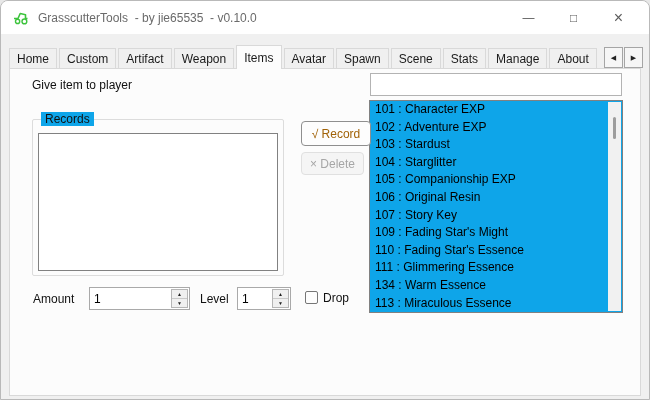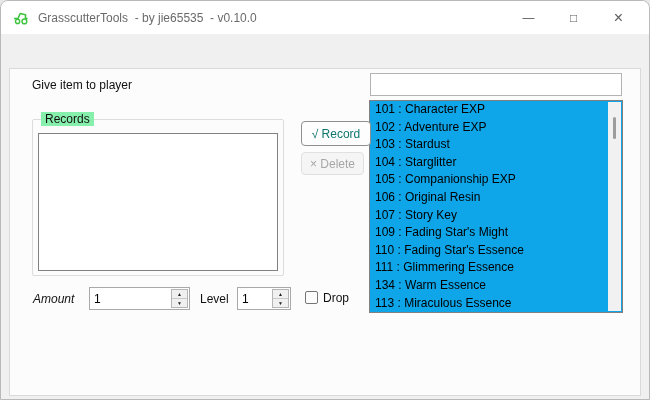--- a/index.html
+++ b/index.html
@@ -76,37 +76,37 @@
   .vscroll{
     position:absolute;top:1px;right:1px;bottom:1px;width:13px;background:#f1f1f1;
   }
   .vthumb{position:absolute;top:15px;left:5px;width:3px;height:22px;background:#9d9d9d;border-radius:2px;}
   
   .groupbox{
     position:absolute;box-sizing:border-box;border:1px solid #dcdcdc;border-radius:2px;
   }
   .gb-label{position:absolute;top:-8px;left:8px;padding:0 4px;color:#111;}
   .records-group{left:22px;top:50px;width:252px;height:157px;}
-  .records-group .gb-label{background:#86efac;text-align:center;}
+  .records-group .gb-label{background:#0ea5e9;text-align:center;}
   .records-list{
     position:absolute;left:5px;top:13px;width:240px;height:138px;
     box-sizing:border-box;background:#fff;border:1px solid #818181;
   }
   
   .btn{
     position:absolute;box-sizing:border-box;border:1px solid #8f8f8f;border-radius:4px;
     background:#fdfdfd;display:flex;align-items:center;justify-content:center;
-    font-size:12px;color:#0f766e;cursor:default;
+    font-size:12px;color:#a16207;cursor:default;
   }
   .btn.disabled{border-color:#e0e0e0;background:#f5f5f5;color:#a6a6a6;}
   .record-btn{left:291px;top:52px;width:70px;height:25px;}
   .delete-btn{left:291px;top:83px;width:63px;height:23px;}
   
   .field-label{position:absolute;color:#111;}
-  .amount-label{left:23px;top:223px;font-style:italic;}
+  .amount-label{left:23px;top:223px;}
   .level-label{left:190px;top:223px;}
   .spinner{
     position:absolute;box-sizing:border-box;height:23px;background:#fff;
     border:1px solid #a9a9a9;
   }
   .spinner.amount{left:79px;top:218px;width:101px;}
   .spinner.level{left:227px;top:218px;width:54px;}
   .spin-input{
     position:absolute;left:4px;top:2px;bottom:2px;width:calc(100% - 28px);
     border:none;outline:none;background:transparent;padding:0;
@@ -150,20 +150,37 @@
       <circle cx="11.4" cy="11.4" r="2.4" fill="none" stroke="#3ec43e" stroke-width="1.4"></circle>
     </svg>
     <span class="title-text">GrasscutterTools  - by jie65535  - v0.10.0</span>
     <div class="win-btns">
       <div class="win-btn min">—</div>
       <div class="win-btn max">□</div>
       <div class="win-btn close">×</div>
     </div>
   </div>
 
+  <div class="tabstrip">
+    <div class="tab">Home</div>
+    <div class="tab">Custom</div>
+    <div class="tab">Artifact</div>
+    <div class="tab">Weapon</div>
+    <div class="tab sel">Items</div>
+    <div class="tab">Avatar</div>
+    <div class="tab">Spawn</div>
+    <div class="tab">Scene</div>
+    <div class="tab">Stats</div>
+    <div class="tab">Manage</div>
+    <div class="tab">About</div>
+    <div class="tabscrolls">
+      <div class="tabscroll">◀</div>
+      <div class="tabscroll">▶</div>
+    </div>
+  </div>
 
   <div class="pane">
 
     <div class="heading">Give item to player</div>
 
     <input class="textbox search" value="" style="">
 
     <div class="listbox">
       <div class="lrow">101 : Character EXP</div>
       <div class="lrow">102 : Adventure EXP</div>

